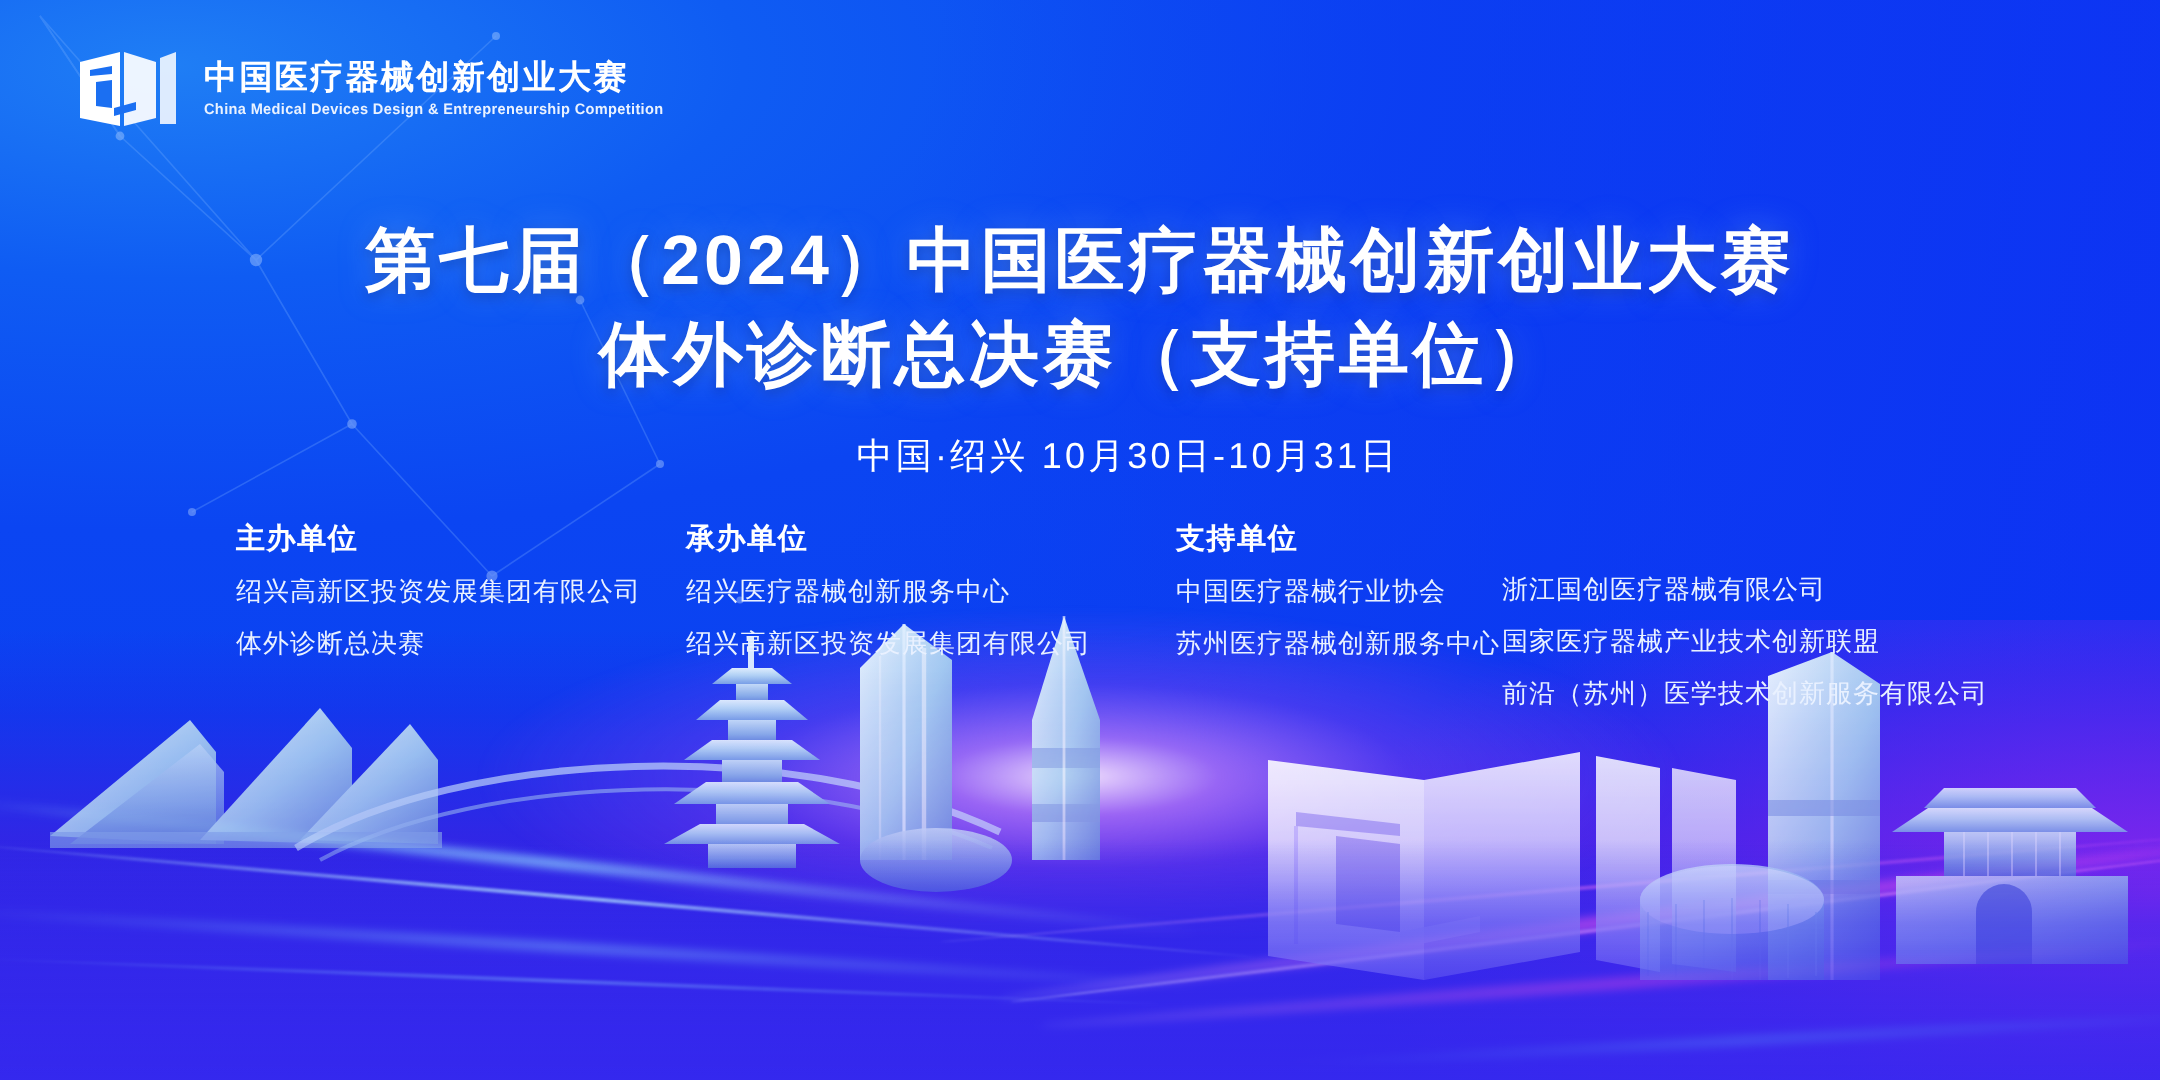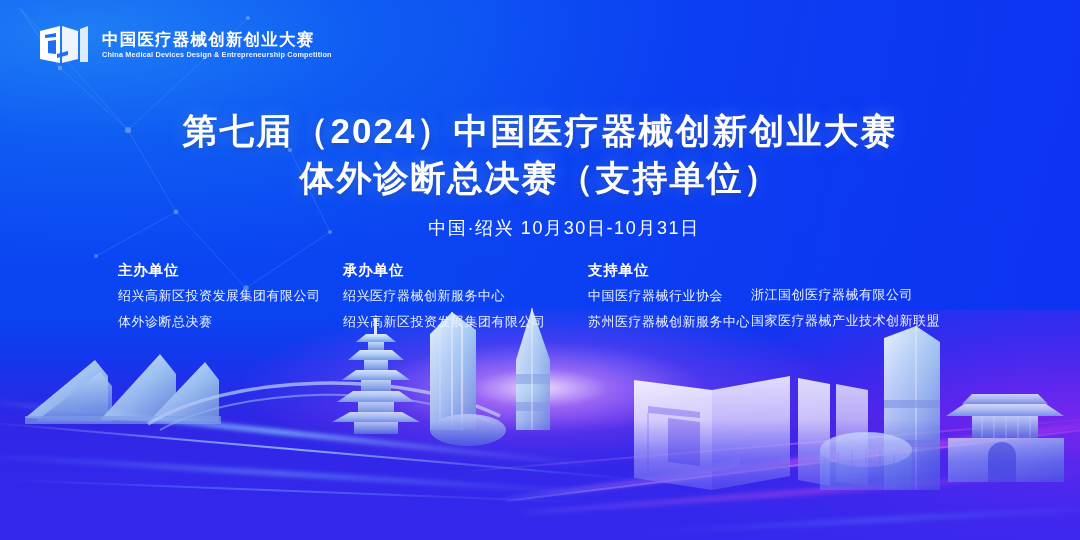--- a/index.html
+++ b/index.html
@@ -370,16 +370,17 @@
       <div class="org-item">绍兴高新区投资发展集团有限公司</div>
     </div>
     <div class="org-col c3">
       <div class="org-head">支持单位</div>
       <div class="org-item">中国医疗器械行业协会</div>
       <div class="org-item">苏州医疗器械创新服务中心</div>
     </div>
     <div class="org-col c4">
       <div class="org-item">浙江国创医疗器械有限公司</div>
       <div class="org-item">国家医疗器械产业技术创新联盟</div>
+      <div class="org-item">前沿（苏州）医学技术创新服务有限公司</div>
     </div>
   </div>
 
 </div>
 
 </body></html>

